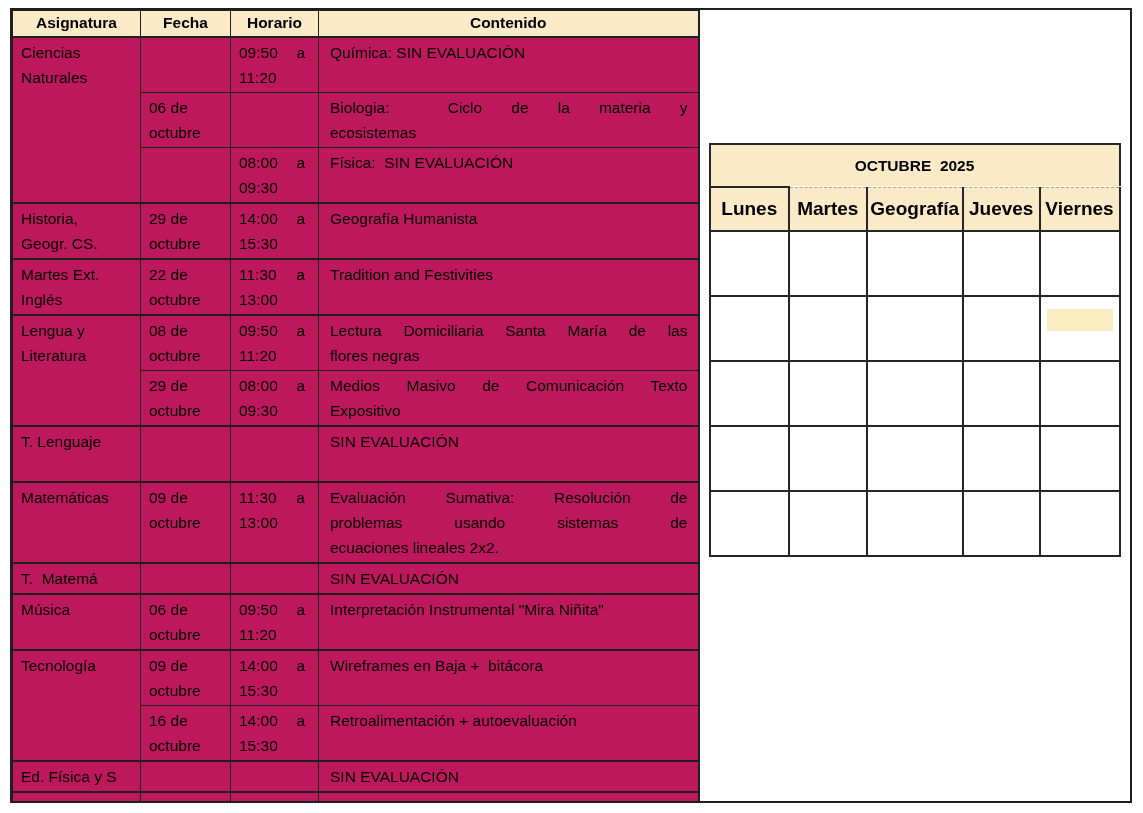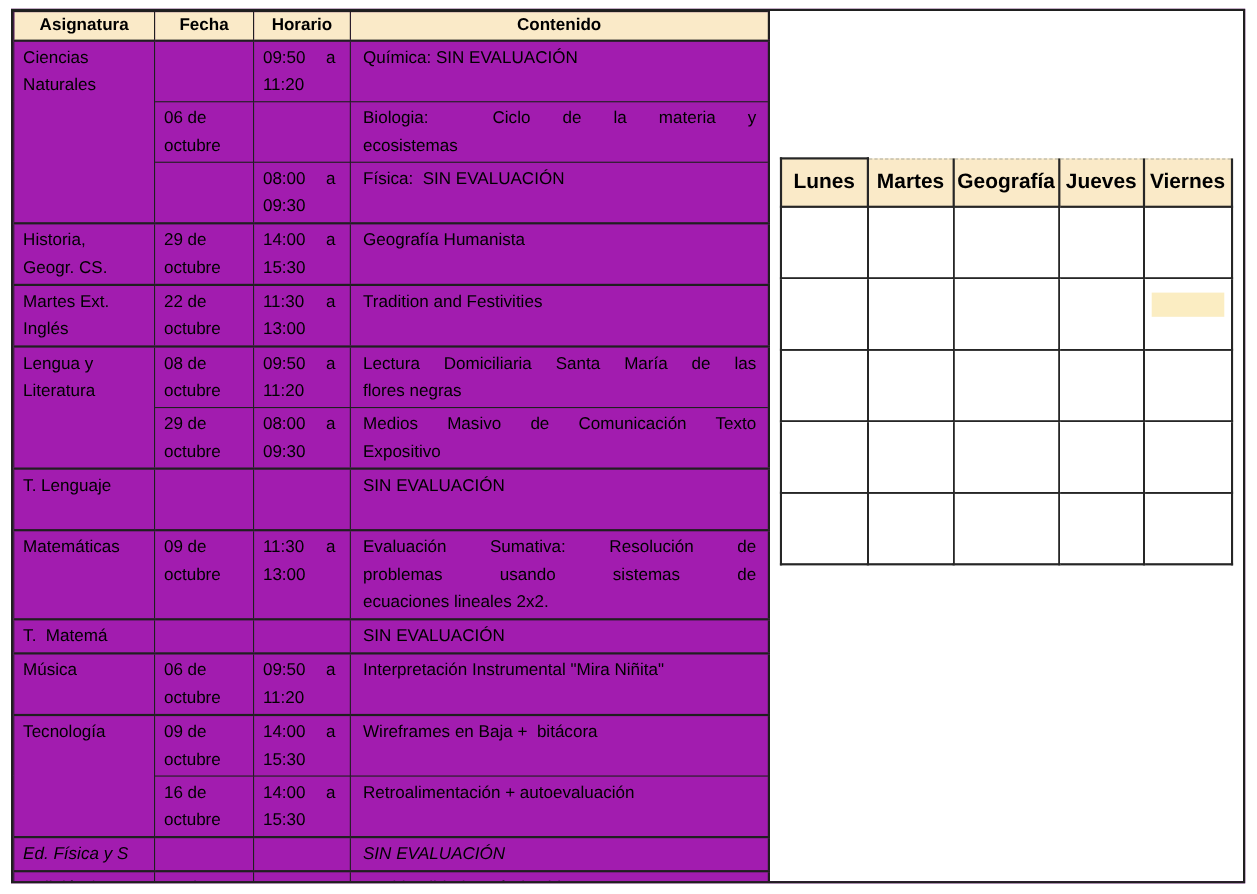--- a/index.html
+++ b/index.html
@@ -9,21 +9,21 @@
     --calbd:#262626;
   }
   *{margin:0;padding:0;box-sizing:border-box;}
   html,body{background:#ffffff;}
   body{
     width:1143px;height:813px;position:relative;overflow:hidden;
     font-family:"Liberation Sans", sans-serif;color:#000;
   }
   .frame{
     position:absolute;left:10px;top:8px;width:1122px;height:795px;
-    border:2px solid var(--bd);display:flex;overflow:hidden;background:#a21caf;
+    border:2px solid var(--bd);display:flex;overflow:hidden;background:#be185d;
   }
   
   table.main{
     border-collapse:collapse;table-layout:fixed;width:686px;flex:0 0 686px;
     border-right:2px solid var(--bd);height:100%;
   }
   table.main th, table.main td{
     border:1px solid var(--bd);
     font-size:15.5px;line-height:25px;vertical-align:top;overflow:hidden;
   }
@@ -249,21 +249,21 @@
           <td class="c-fecha">
             <div class="pl">16 de</div>
             <div class="pl">octubre</div>
           </td>
           <td class="c-hor">
             <div class="jl">14:00 a</div>
             <div class="pl">15:30</div>
           </td>
           <td class="c-cont pl">Retroalimentación + autoevaluación</td>
         </tr>
-        <tr class="grp" style="height: 27px; font-style: italic;">
+        <tr class="grp" style="height: 27px;">
           <td class="c-asig v-top">
             <div class="pl">Ed. Física y S</div>
           </td>
           <td class="c-fecha pl"></td>
           <td class="c-hor pl"></td>
           <td class="c-cont pl">SIN EVALUACIÓN</td>
         </tr>
         <tr class="grp" style="height: 53px;">
           <td class="c-asig v-top">
             <div class="pl">Religión / T.</div>
@@ -275,20 +275,21 @@
             <div class="jl">09:50 a</div>
           </td>
           <td class="c-cont pl">Espiritualidad según las bienaventuranzas</td>
         </tr>
       </tbody>
   </table>
 
   <div class="right">
 
     <div class="calwrap">
+      <div class="cal-month">OCTUBRE  2025</div>
       <table class="cal">
         <colgroup>
           <col style="width:19.4%">
             <col style="width:18.9%">
             <col style="width:23.5%">
             <col style="width:18.7%">
             <col style="width:19.5%">
         </colgroup>
         <thead>
             <tr id="cal-days">

